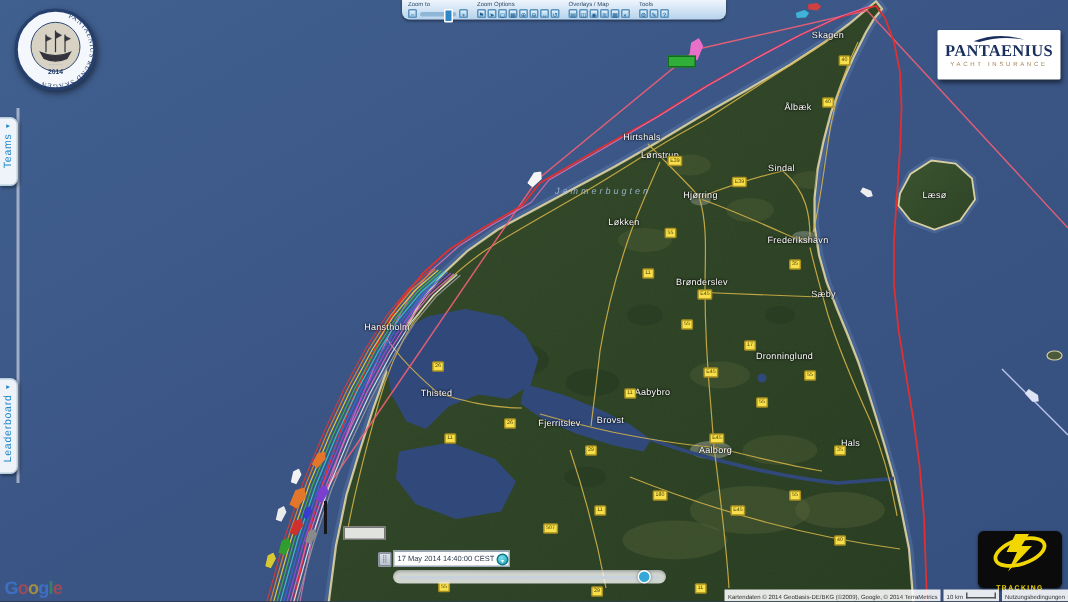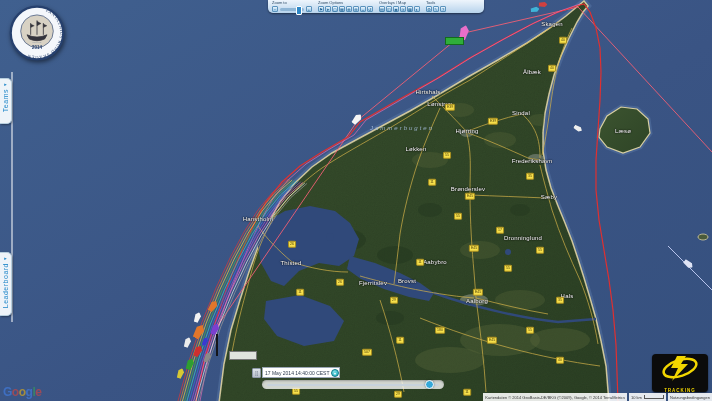--- a/index.html
+++ b/index.html
@@ -271,20 +271,27 @@
         <line x1="25" y1="21" x2="25" y2="34"></line>
           <line x1="32" y1="18" x2="32" y2="34"></line>
           <line x1="39" y1="21" x2="39" y2="34"></line>
         <path d="M25,22 l4,2 l-4,2 z M32,19 l4.5,2.5 l-4.5,2.5 z M39,22 l4,2 l-4,2 z" stroke-width=".4"></path>
       </g>
       <text x="32" y="44.5" text-anchor="middle" font-size="3" fill="#26406e">··········</text>
       <text x="32" y="50" text-anchor="middle" font-size="5" font-weight="bold" fill="#26406e">2014</text>
     </svg>
   </div>
 
+  <div class="sponsor">
+    <svg class="swoosh" width="40" height="7" viewBox="0 0 80 14">
+      <path d="M6,11 C28,2 52,2 74,9 C52,5 34,6 14,12 Z" fill="#1b2f5e"></path>
+    </svg>
+    <div class="name">PANTAENIUS</div>
+    <div class="tagline">YACHT INSURANCE</div>
+  </div>
 
   <div class="toolbar">
     <div style="display:flex;gap:6px;width:100%;">
         <div class="tb-group">
           <div class="tb-label">Zoom to</div>
           <div class="tb-controls">
             <span class="tb-icon">−</span>
             <div class="tb-ztrack">
               <div class="tb-zhandle"></div>
             </div>

